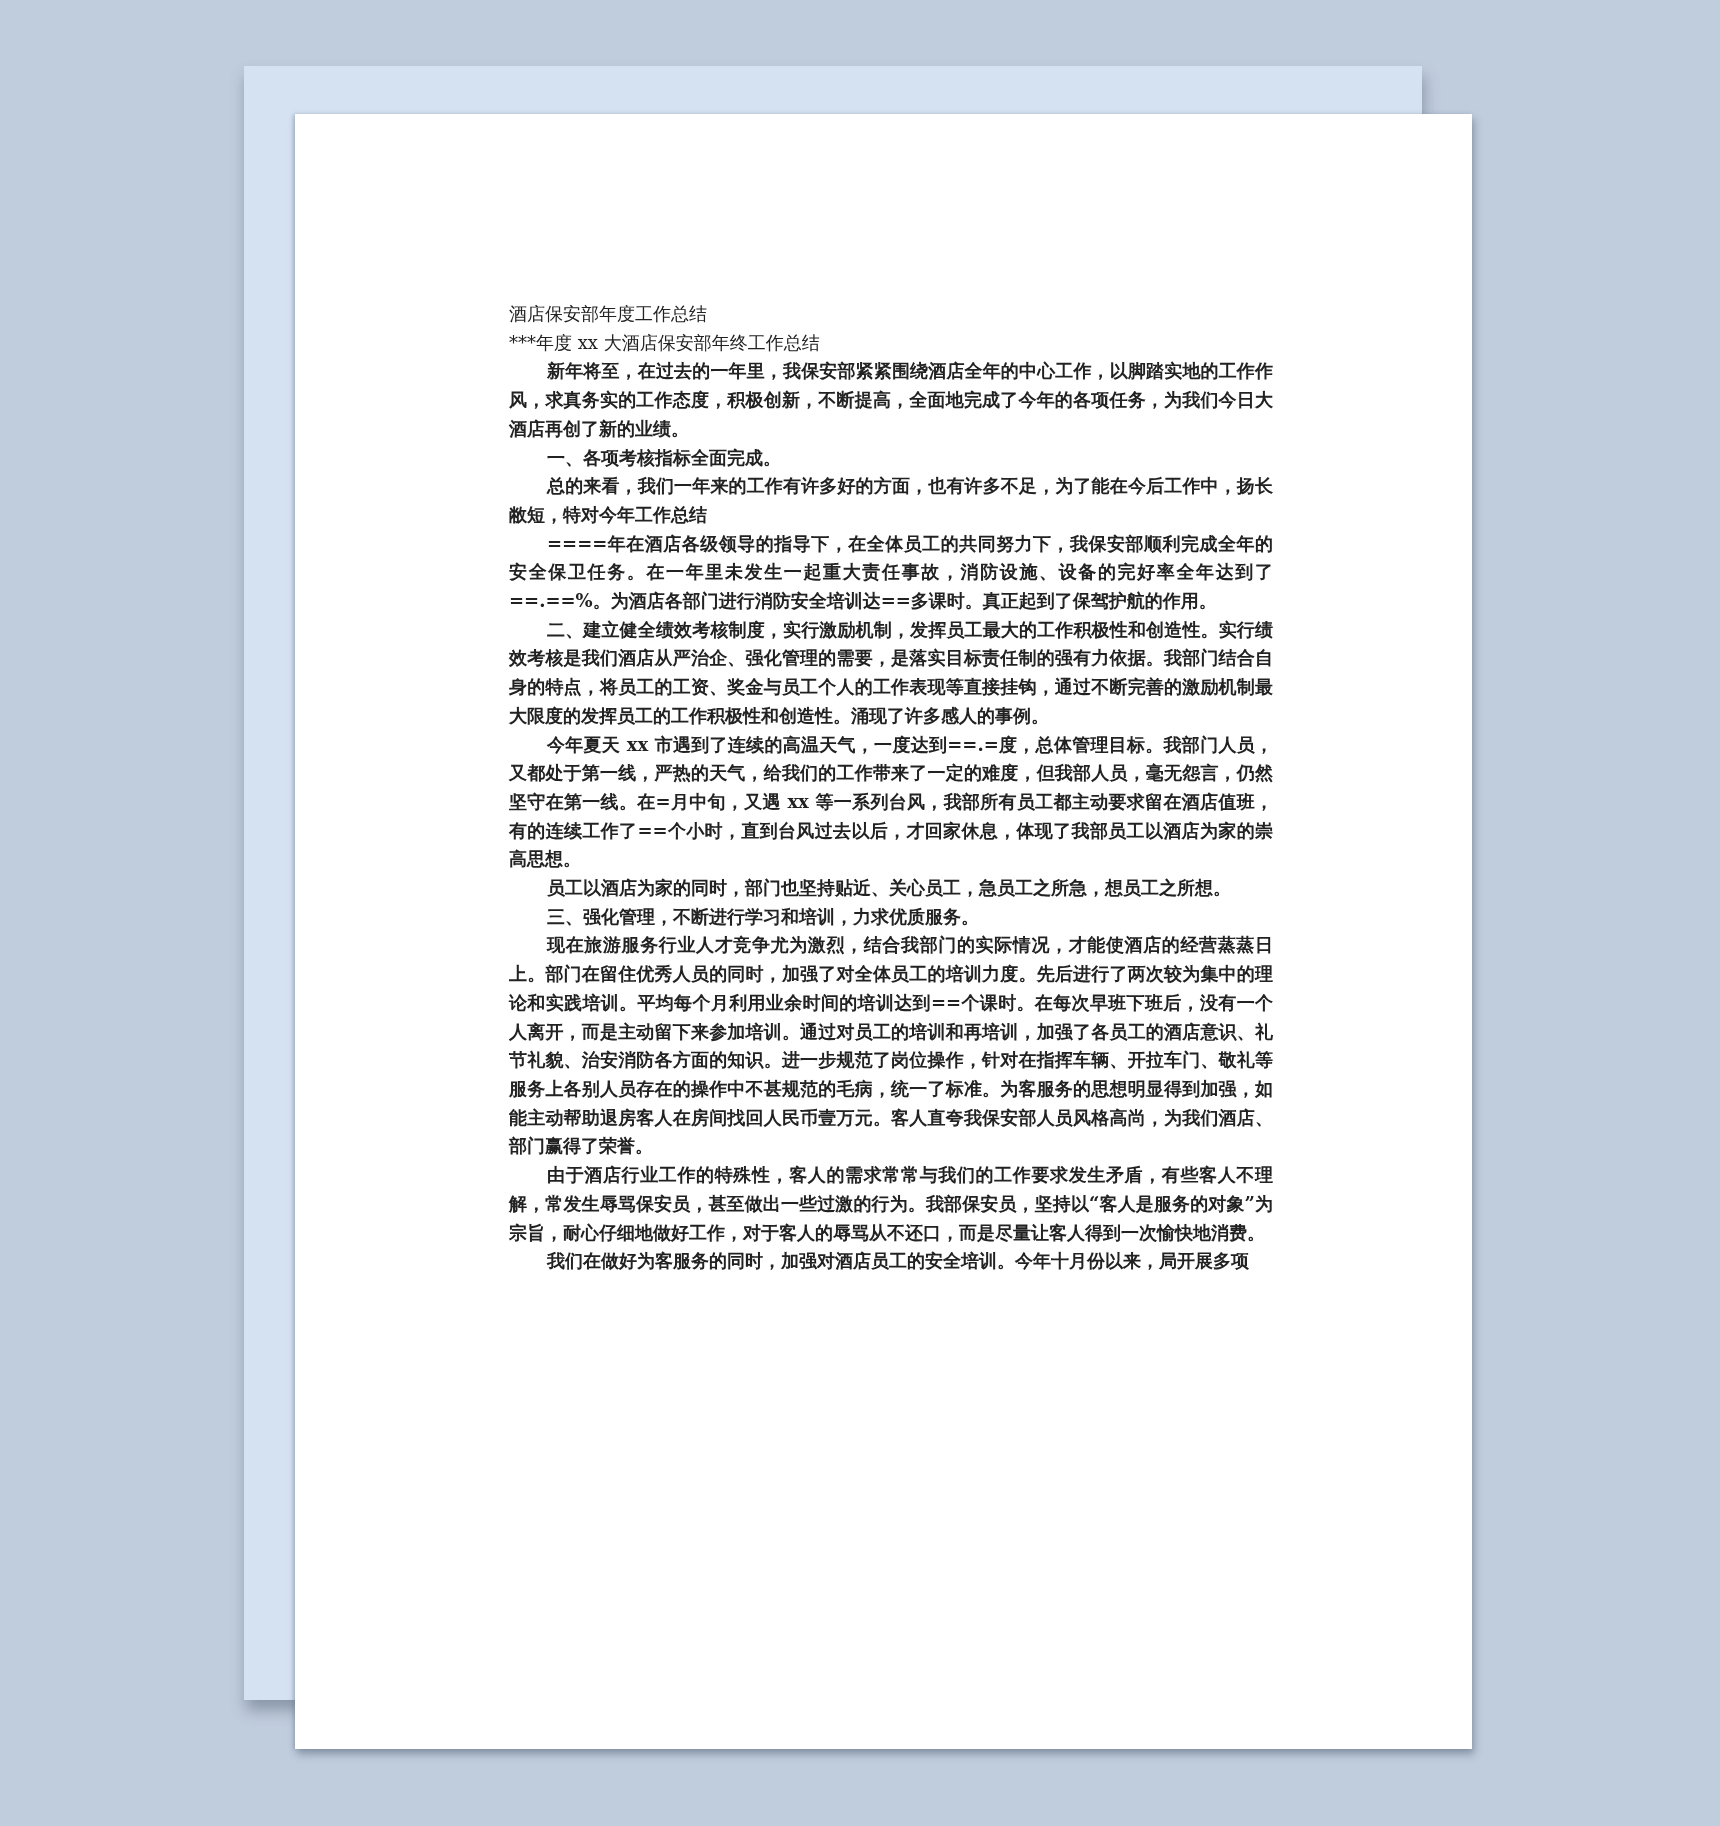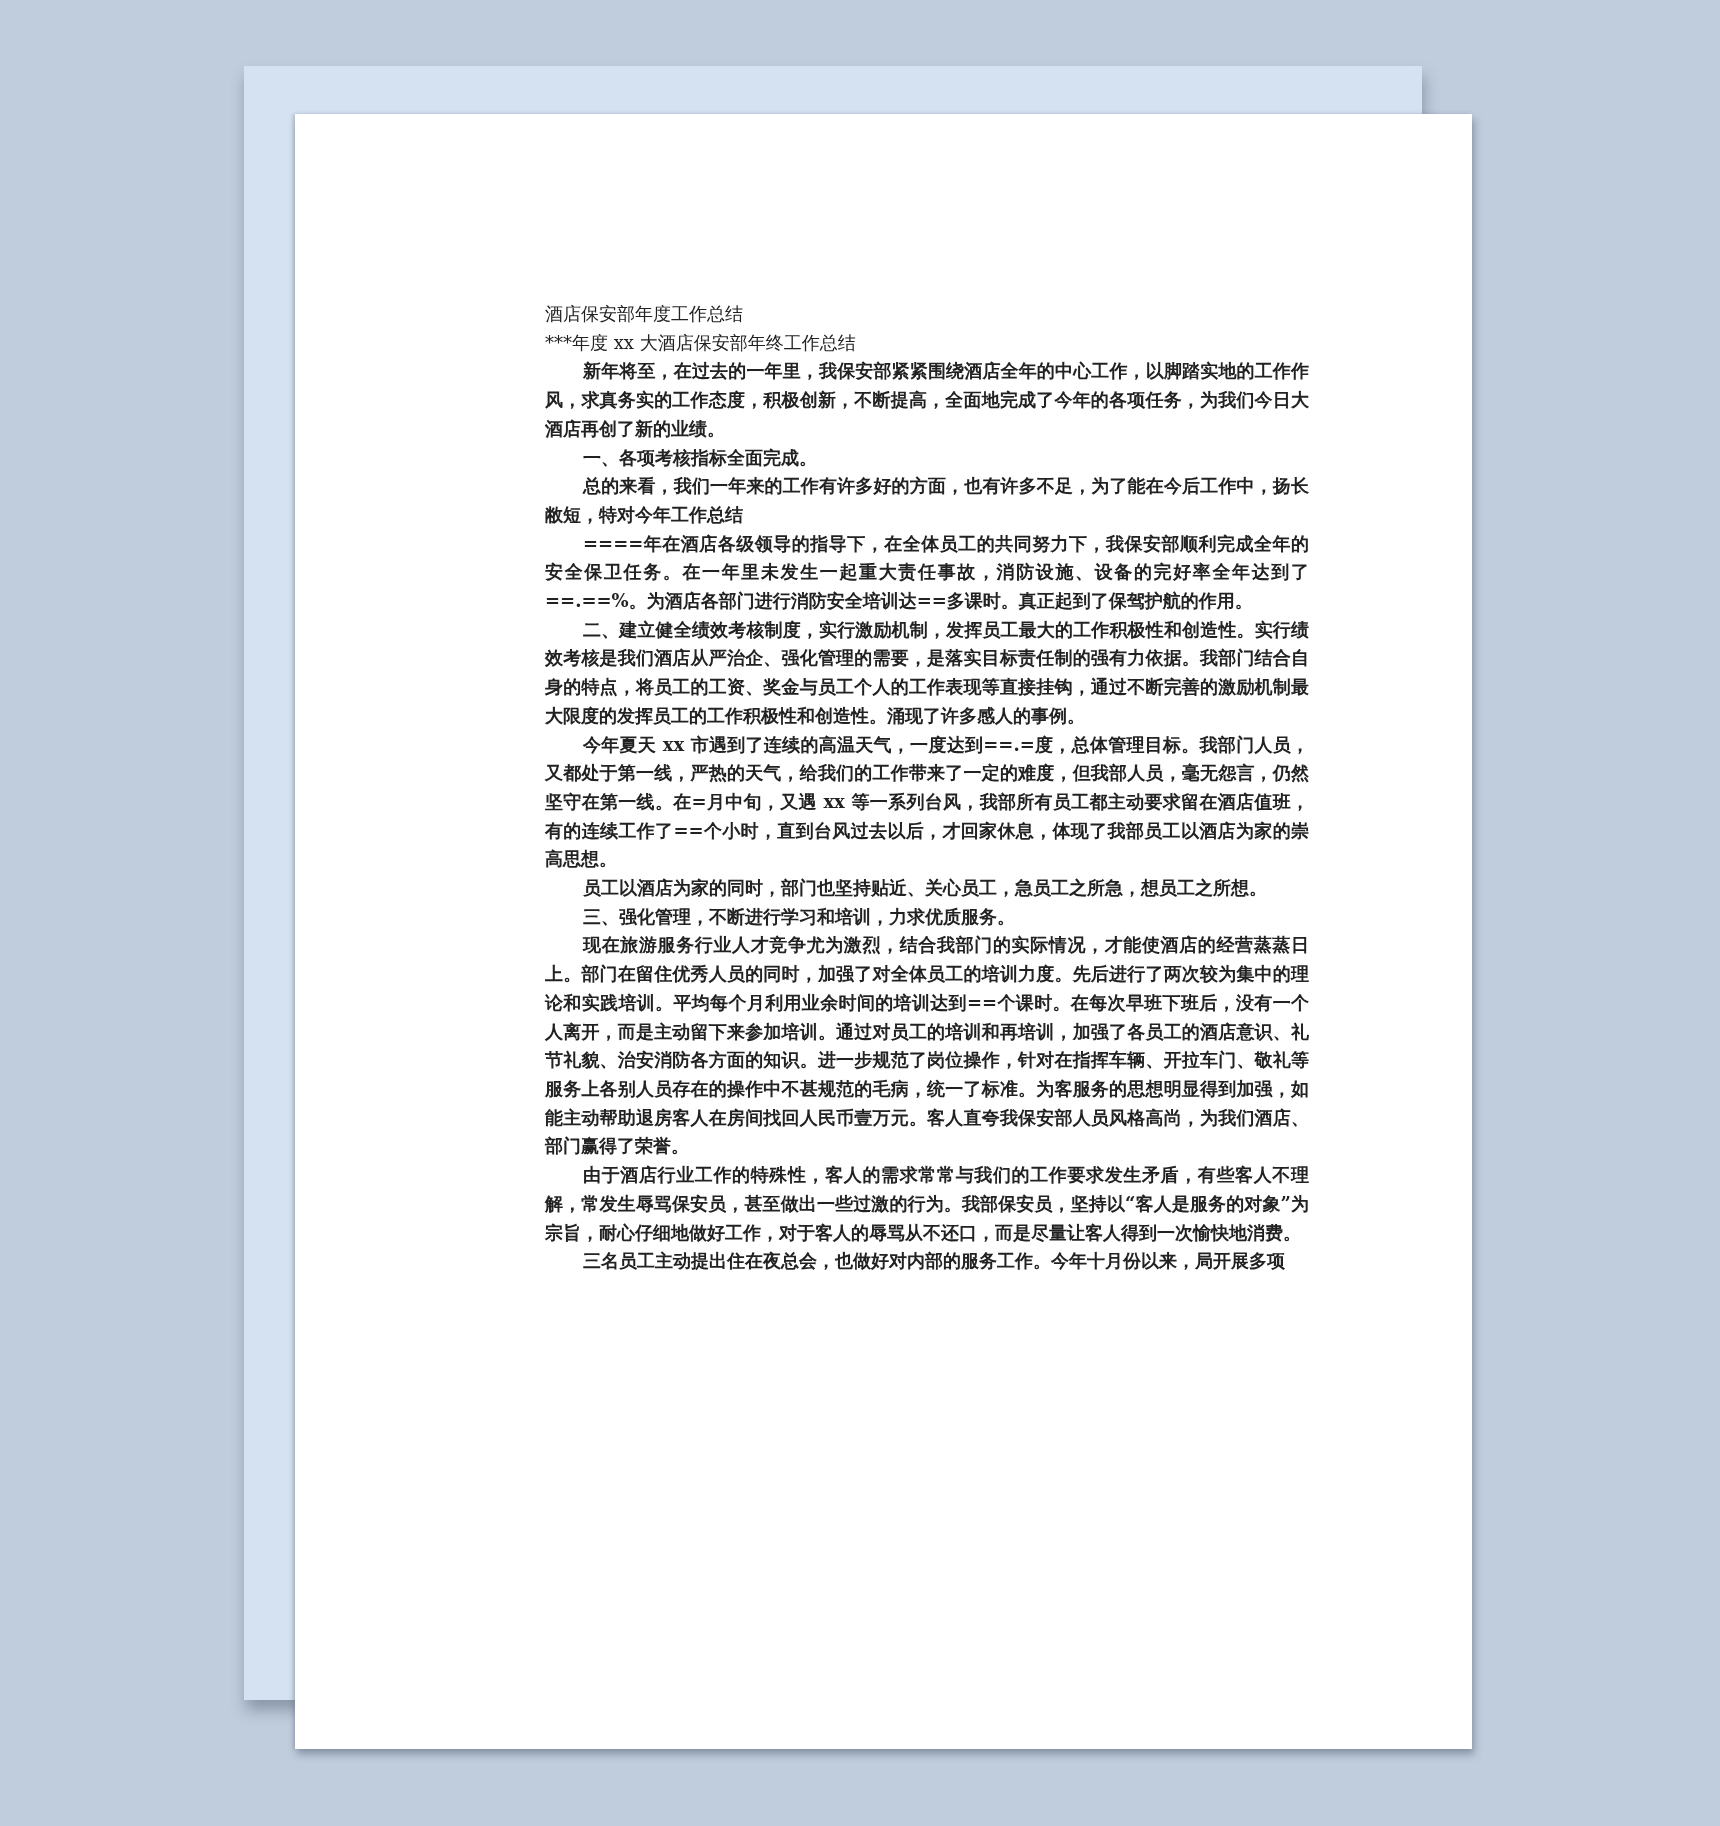--- a/index.html
+++ b/index.html
@@ -31,21 +31,20 @@
   }
   .doc-body {
     position: absolute;
     left: 214px;
     top: 186px;
     width: 764px;
     color: #222;
     font-size: 18px;
     line-height: 28.7px;
     text-align: justify;
-    margin-left: 36px;
   }
   .doc-body p {
     margin: 0;
     text-align: justify;
     text-align-last: left;
   }
   .doc-body p.indent {
     text-indent: 38px;
     font-weight: bold;
   }
@@ -62,15 +61,15 @@
     <p class="indent">新年将至，在过去的一年里，我保安部紧紧围绕酒店全年的中心工作，以脚踏实地的工作作风，求真务实的工作态度，积极创新，不断提高，全面地完成了今年的各项任务，为我们今日大酒店再创了新的业绩。</p>
     <p class="indent">一、各项考核指标全面完成。</p>
     <p class="indent">总的来看，我们一年来的工作有许多好的方面，也有许多不足，为了能在今后工作中，扬长敝短，特对今年工作总结</p>
     <p class="indent">====年在酒店各级领导的指导下，在全体员工的共同努力下，我保安部顺利完成全年的安全保卫任务。在一年里未发生一起重大责任事故，消防设施、设备的完好率全年达到了==.==%。为酒店各部门进行消防安全培训达==多课时。真正起到了保驾护航的作用。</p>
     <p class="indent">二、建立健全绩效考核制度，实行激励机制，发挥员工最大的工作积极性和创造性。实行绩效考核是我们酒店从严治企、强化管理的需要，是落实目标责任制的强有力依据。我部门结合自身的特点，将员工的工资、奖金与员工个人的工作表现等直接挂钩，通过不断完善的激励机制最大限度的发挥员工的工作积极性和创造性。涌现了许多感人的事例。</p>
     <p class="indent">今年夏天 xx 市遇到了连续的高温天气，一度达到==.=度，总体管理目标。我部门人员，又都处于第一线，严热的天气，给我们的工作带来了一定的难度，但我部人员，毫无怨言，仍然坚守在第一线。在=月中旬，又遇 xx 等一系列台风，我部所有员工都主动要求留在酒店值班，有的连续工作了==个小时，直到台风过去以后，才回家休息，体现了我部员工以酒店为家的崇高思想。</p>
     <p class="indent">员工以酒店为家的同时，部门也坚持贴近、关心员工，急员工之所急，想员工之所想。</p>
     <p class="indent">三、强化管理，不断进行学习和培训，力求优质服务。</p>
     <p class="indent">现在旅游服务行业人才竞争尤为激烈，结合我部门的实际情况，才能使酒店的经营蒸蒸日上。部门在留住优秀人员的同时，加强了对全体员工的培训力度。先后进行了两次较为集中的理论和实践培训。平均每个月利用业余时间的培训达到==个课时。在每次早班下班后，没有一个人离开，而是主动留下来参加培训。通过对员工的培训和再培训，加强了各员工的酒店意识、礼节礼貌、治安消防各方面的知识。进一步规范了岗位操作，针对在指挥车辆、开拉车门、敬礼等服务上各别人员存在的操作中不甚规范的毛病，统一了标准。为客服务的思想明显得到加强，如能主动帮助退房客人在房间找回人民币壹万元。客人直夸我保安部人员风格高尚，为我们酒店、部门赢得了荣誉。</p>
     <p class="indent">由于酒店行业工作的特殊性，客人的需求常常与我们的工作要求发生矛盾，有些客人不理解，常发生辱骂保安员，甚至做出一些过激的行为。我部保安员，坚持以“客人是服务的对象”为宗旨，耐心仔细地做好工作，对于客人的辱骂从不还口，而是尽量让客人得到一次愉快地消费。</p>
-    <p class="indent">三名员工主动提出住在夜总会，也做好对内部的服务工作。今年十月份以来，局开展多项</p>
+    <p class="indent">我们在做好为客服务的同时，加强对酒店员工的安全培训。今年十月份以来，局开展多项</p>
   </div>
 </div>
 
 </body></html>

